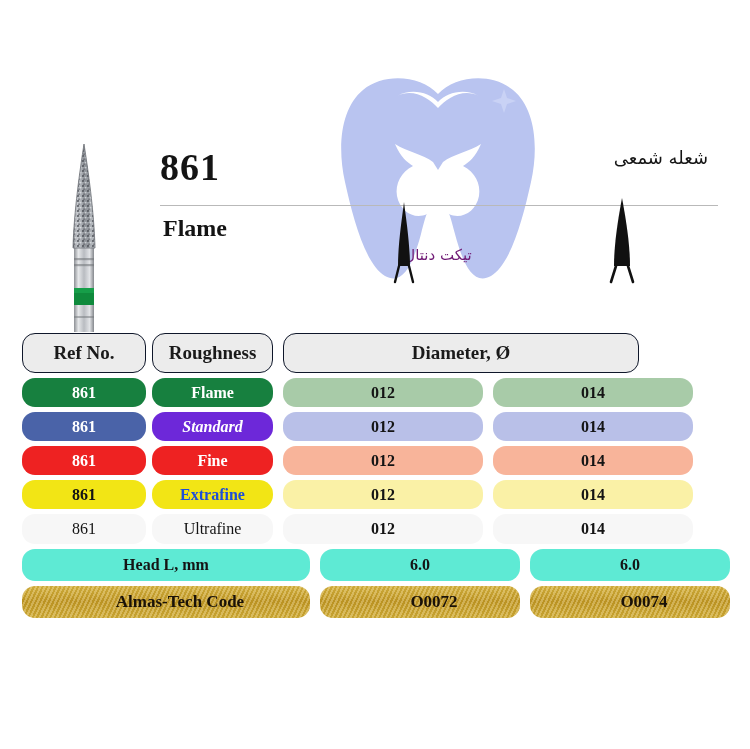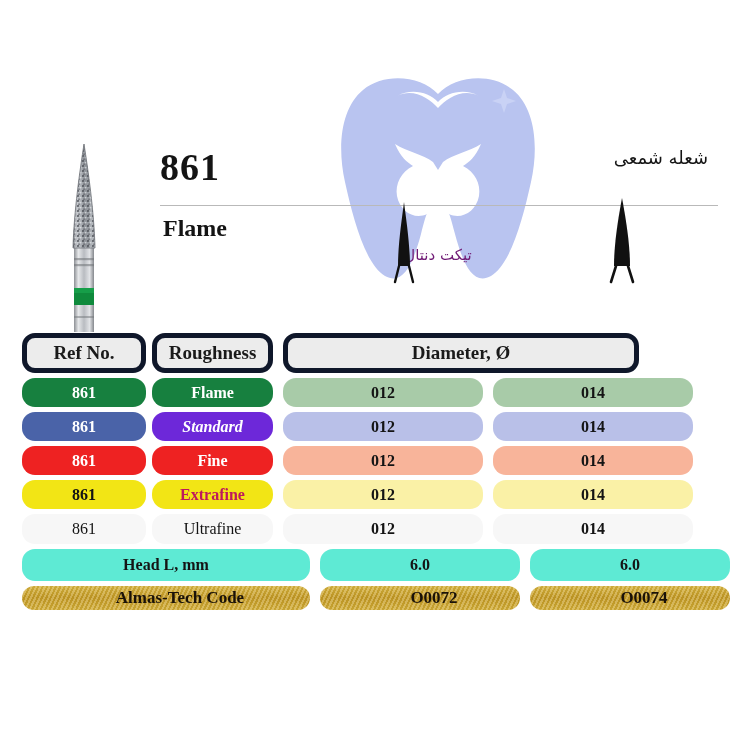--- a/index.html
+++ b/index.html
@@ -62,29 +62,29 @@
   .c-ref{width:124px;margin-right:6px;}
   .c-rough{width:121px;margin-right:10px;}
   .c-merged{width:288px;margin-right:10px;}
   .c-dia{width:200px;margin-right:10px;}
   .c-dia-head{width:410px;}
   .c-dia:last-child,.c-dia-head:last-child{margin-right:0;}
 
   .hrow .cell{
     height:40px;
     background:#ececec;
-    border:5px solid #0f172a;
+    border:1px solid #0f172a;
     font-size:19px;
   }
   .hrow .c-dia-head{width:356px;}
 
   .drow .cell{height:29px;}
 
   .gold-row .cell{
-    height:24px;
+    height:32px;
     background:
       repeating-linear-gradient(115deg, rgba(255,255,255,.22) 0 2px, rgba(0,0,0,.05) 2px 4px),
       linear-gradient(180deg,#d8b43e 0%,#c49a24 48%,#d2ad35 100%);
     color:#1a1208;font-size:17px;padding-left:28px;
   }
   .gray-row .cell{
     height:32px;background:#5eead4;color:#141414;
   }
   .ultra-row .cell{
     height:30px;background:#f7f7f7;color:#141414;font-weight:normal;
@@ -199,21 +199,21 @@
         <div class="cell c-dia" style="background: rgb(185, 192, 232); color: rgb(20, 20, 20);">014</div>
       </div>
       <div class="row drow">
         <div class="cell c-ref" style="background: rgb(238, 34, 34); color: rgb(255, 255, 255);">861</div>
         <div class="cell c-rough" style="background: rgb(238, 34, 34); color: rgb(255, 255, 255);">Fine</div>
         <div class="cell c-dia" style="background: rgb(248, 180, 154); color: rgb(20, 20, 20);">012</div>
         <div class="cell c-dia" style="background: rgb(248, 180, 154); color: rgb(20, 20, 20);">014</div>
       </div>
       <div class="row drow">
         <div class="cell c-ref" style="background: rgb(242, 229, 21); color: rgb(20, 20, 20);">861</div>
-        <div class="cell c-rough" style="background: rgb(242, 229, 21); color: #be185d; border-radius: 14px;">Extrafine</div>
+        <div class="cell c-rough" style="background: rgb(242, 229, 21); color: #1d4ed8; border-radius: 14px;">Extrafine</div>
         <div class="cell c-dia" style="background: rgb(250, 241, 166); color: rgb(20, 20, 20);">012</div>
         <div class="cell c-dia" style="background: rgb(250, 241, 166); color: rgb(20, 20, 20);">014</div>
       </div>
       <div class="row drow ultra-row">
         <div class="cell c-ref" style="background: rgb(247, 247, 247); color: rgb(20, 20, 20);">861</div>
         <div class="cell c-rough" style="background: rgb(247, 247, 247); color: rgb(20, 20, 20);">Ultrafine</div>
         <div class="cell c-dia" style="background: rgb(247, 247, 247); color: rgb(20, 20, 20);">012</div>
         <div class="cell c-dia" style="background: rgb(247, 247, 247); color: rgb(20, 20, 20);">014</div>
       </div>
     </div>

